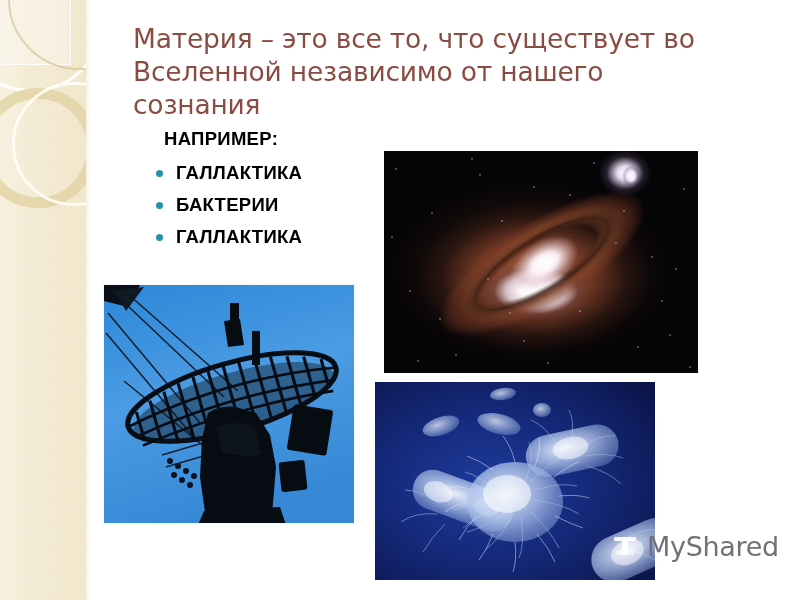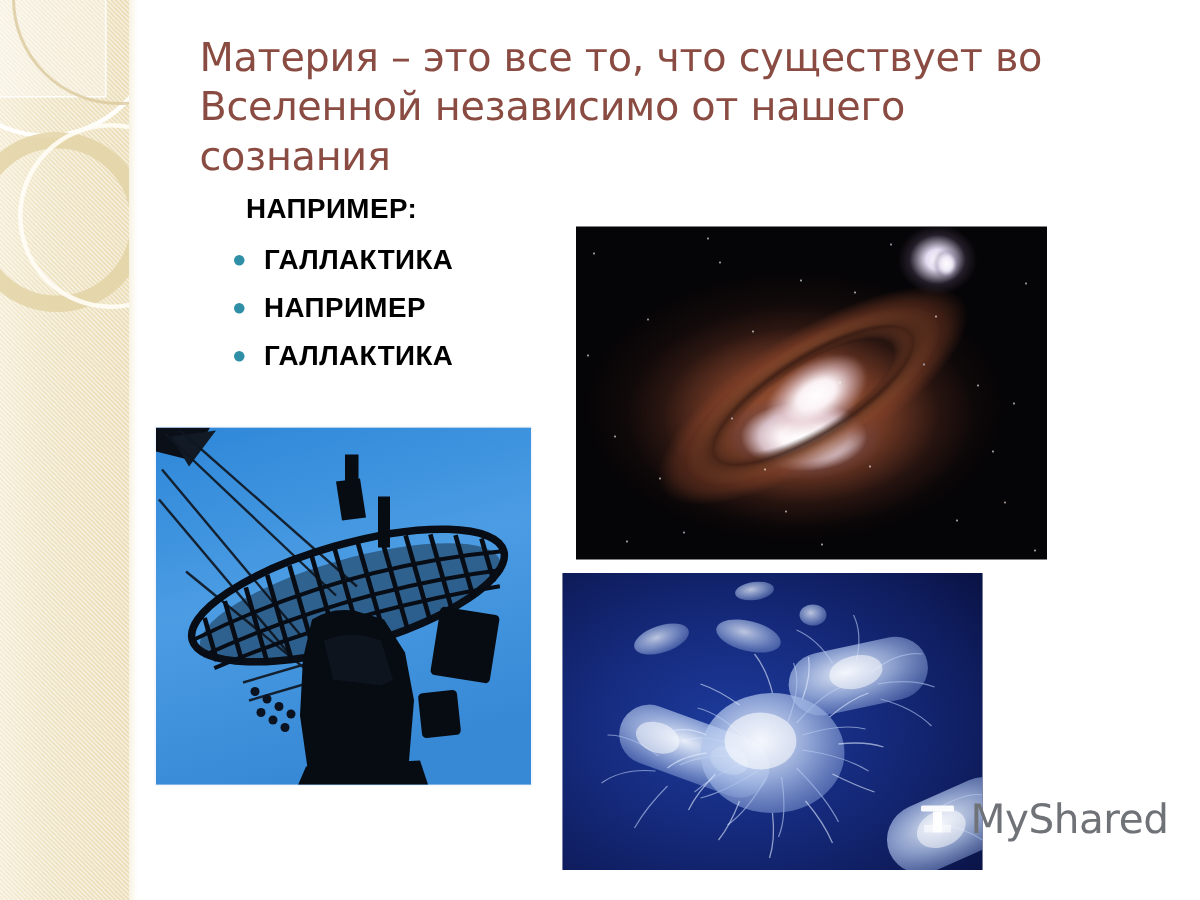--- a/index.html
+++ b/index.html
@@ -300,21 +300,21 @@
 
   <div class="body-block">
     <div class="example-label">НАПРИМЕР:</div>
     <ul class="points">
       <li>
         <span class="bullet"></span>
         <span>ГАЛЛАКТИКА</span>
       </li>
       <li>
         <span class="bullet"></span>
-        <span>НАПРИМЕР</span>
+        <span>БАКТЕРИИ</span>
       </li>
       <li>
         <span class="bullet"></span>
         <span>ГАЛЛАКТИКА</span>
       </li>
     </ul>
   </div>
 
   <div class="pic pic-galaxy">
     <div class="galaxy-tilt">

